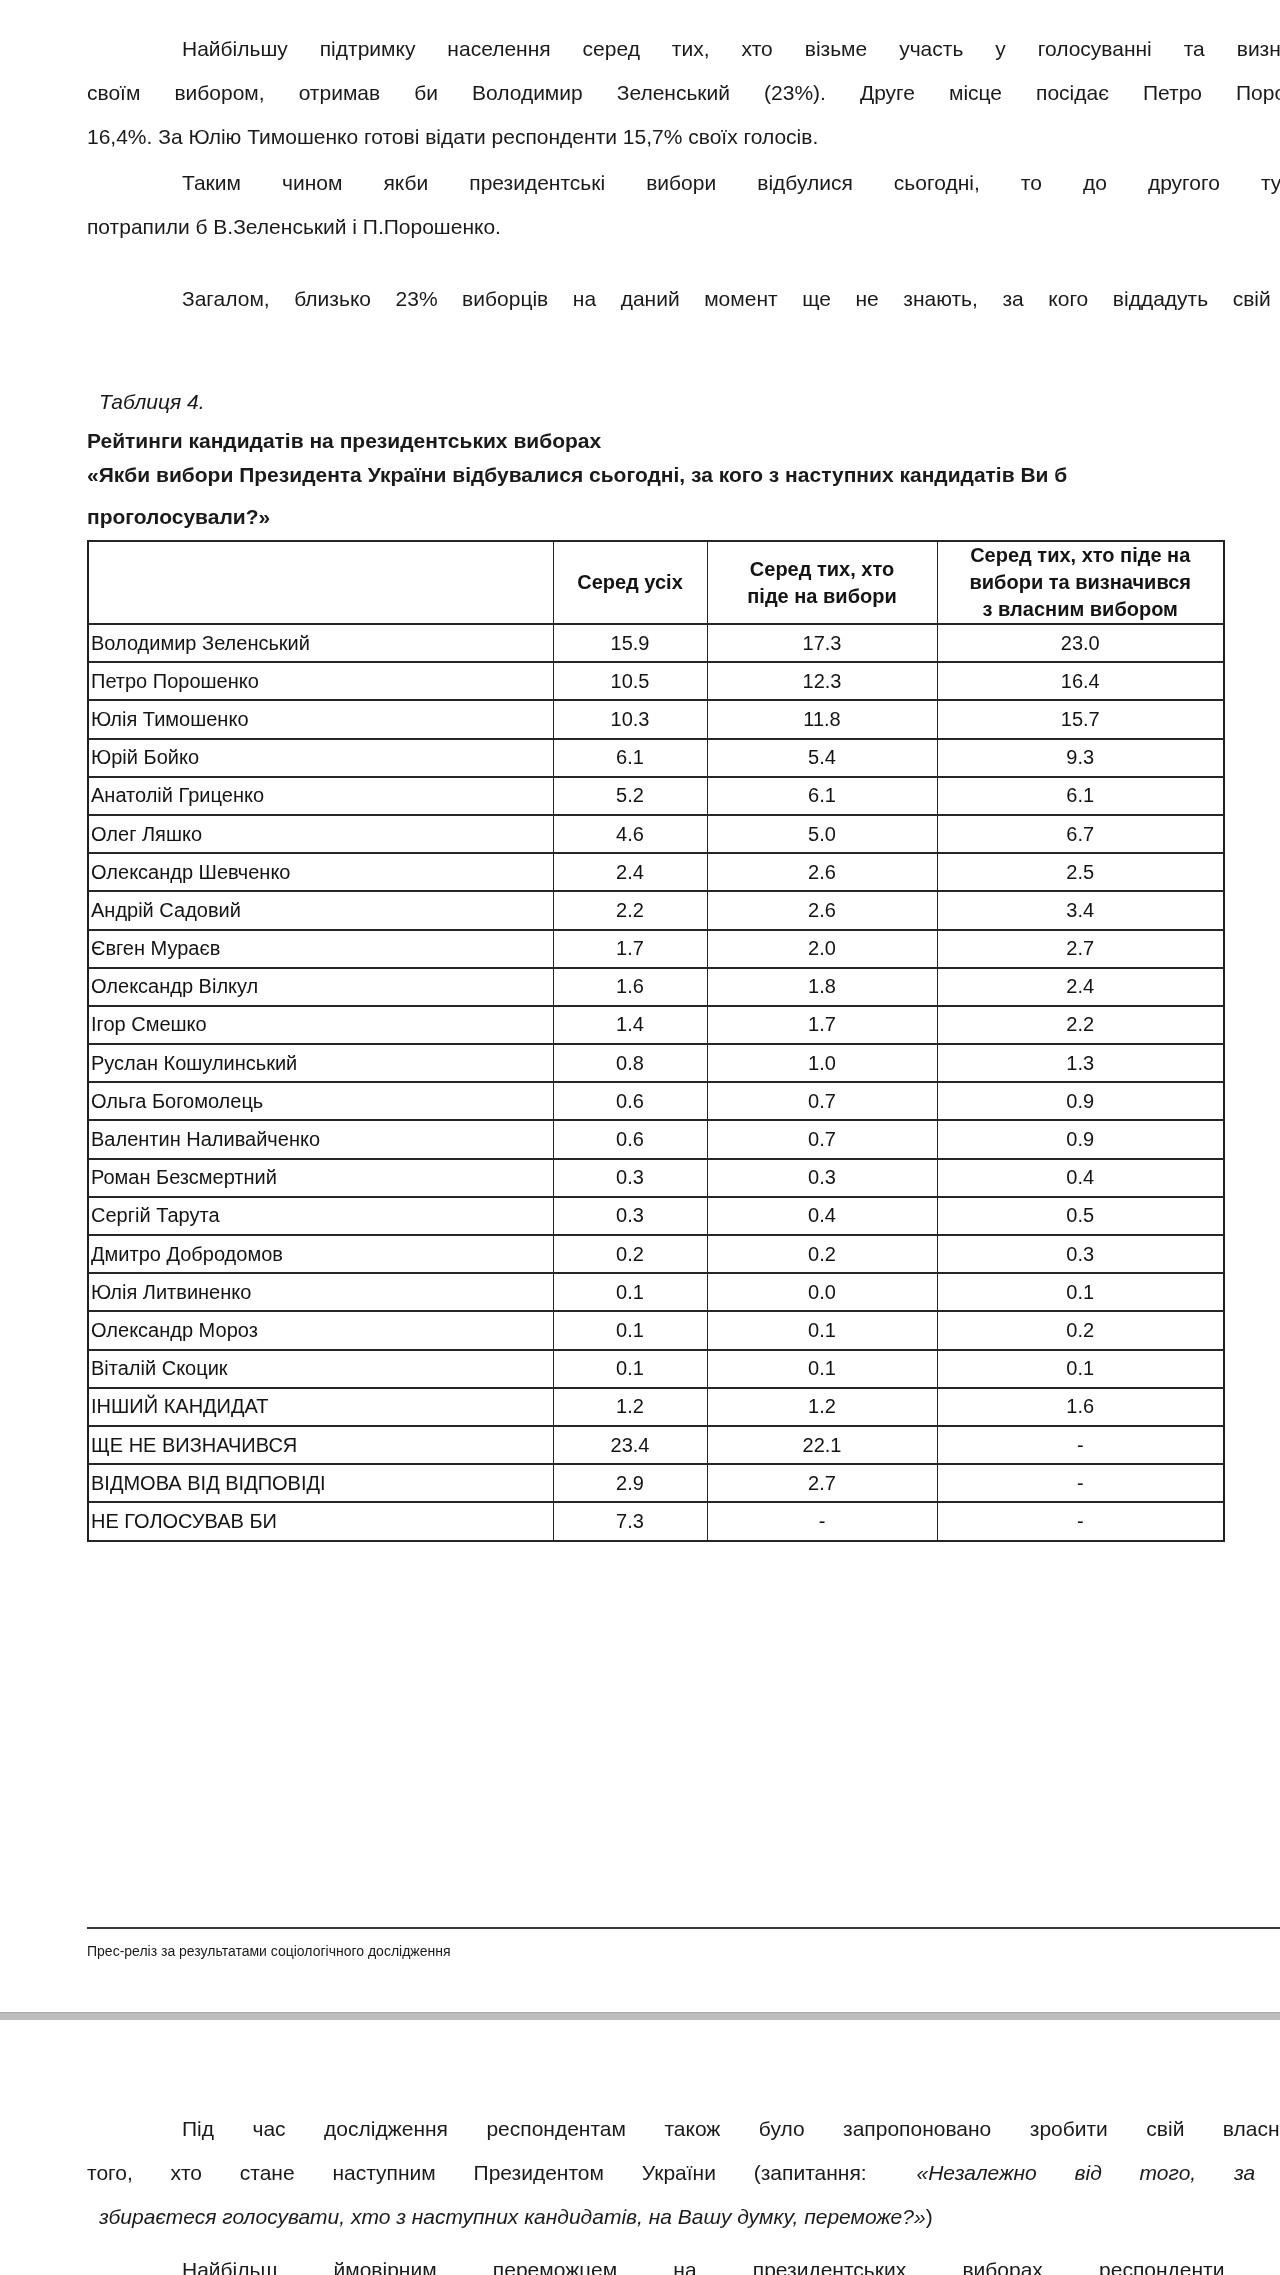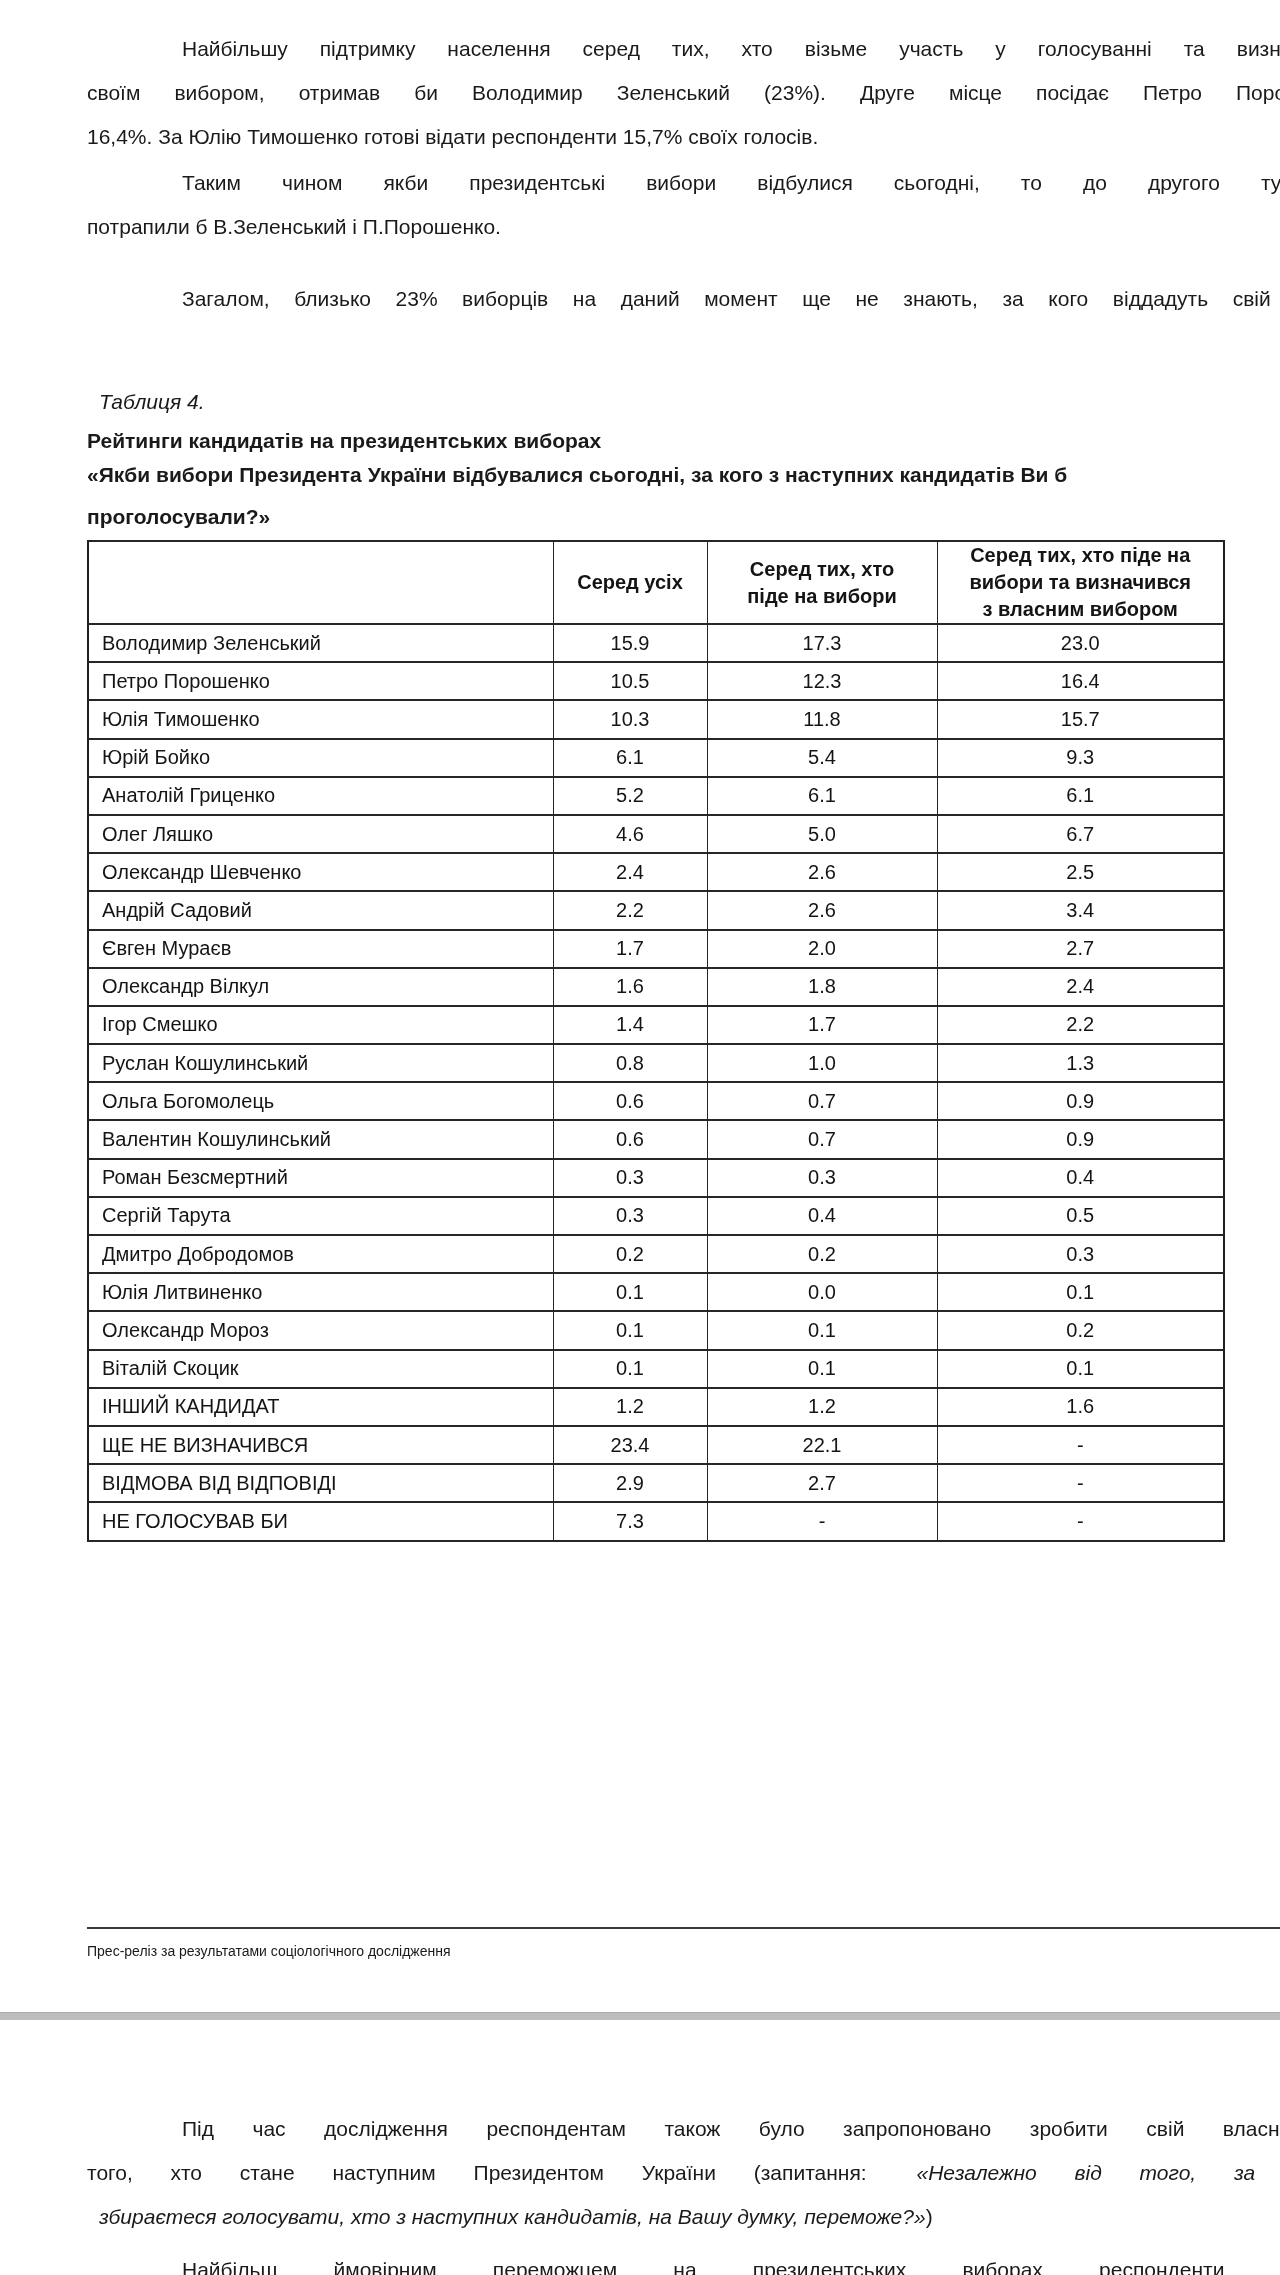--- a/index.html
+++ b/index.html
@@ -11,21 +11,21 @@
   .it{font-style:italic;margin-left:12px;}
   .bd{font-weight:bold;}
   .sm{font-size:14px;line-height:26px;}
   
   #tbl{position:absolute;left:87px;top:540px;border-collapse:collapse;table-layout:fixed;width:1136px;
        font-size:20px;color:#141414;}
   #tbl th,#tbl td{border:1px solid #262626;border-top-width:2px;border-bottom-width:2px;padding:0;}
   #tbl{border:2px solid #1f1f1f;}
   #tbl th{height:81px;font-weight:bold;text-align:center;vertical-align:middle;line-height:27px;white-space:pre-line;}
   #tbl td{height:36.2px;vertical-align:middle;}
-  #tbl td.name{text-align:left;padding-left:13px;}
+  #tbl td.name{text-align:left;padding-left:2px;}
   #tbl td.val{text-align:center;}
   .col-name{width:465px;}.col-v1{width:154px;}.col-v2{width:230px;}.col-v3{width:287px;}
   
   #footer-rule{position:absolute;left:87px;top:1927px;width:1200px;height:2px;background:#3a3a3a;}
   #page-break{position:absolute;left:0;top:2012px;width:1280px;height:7px;background:#bdbdbd;border-top:1px solid #a9a9a9;}
 </style>
 </head>
 <body>
 
 <div id="page">
@@ -149,21 +149,21 @@
     </tr>
 
     <tr>
       <td class="name">Ольга Богомолець</td>
       <td class="val">0.6</td>
       <td class="val">0.7</td>
       <td class="val">0.9</td>
     </tr>
 
     <tr>
-      <td class="name">Валентин Кошулинський</td>
+      <td class="name">Валентин Наливайченко</td>
       <td class="val">0.6</td>
       <td class="val">0.7</td>
       <td class="val">0.9</td>
     </tr>
 
     <tr>
       <td class="name">Роман Безсмертний</td>
       <td class="val">0.3</td>
       <td class="val">0.3</td>
       <td class="val">0.4</td>

